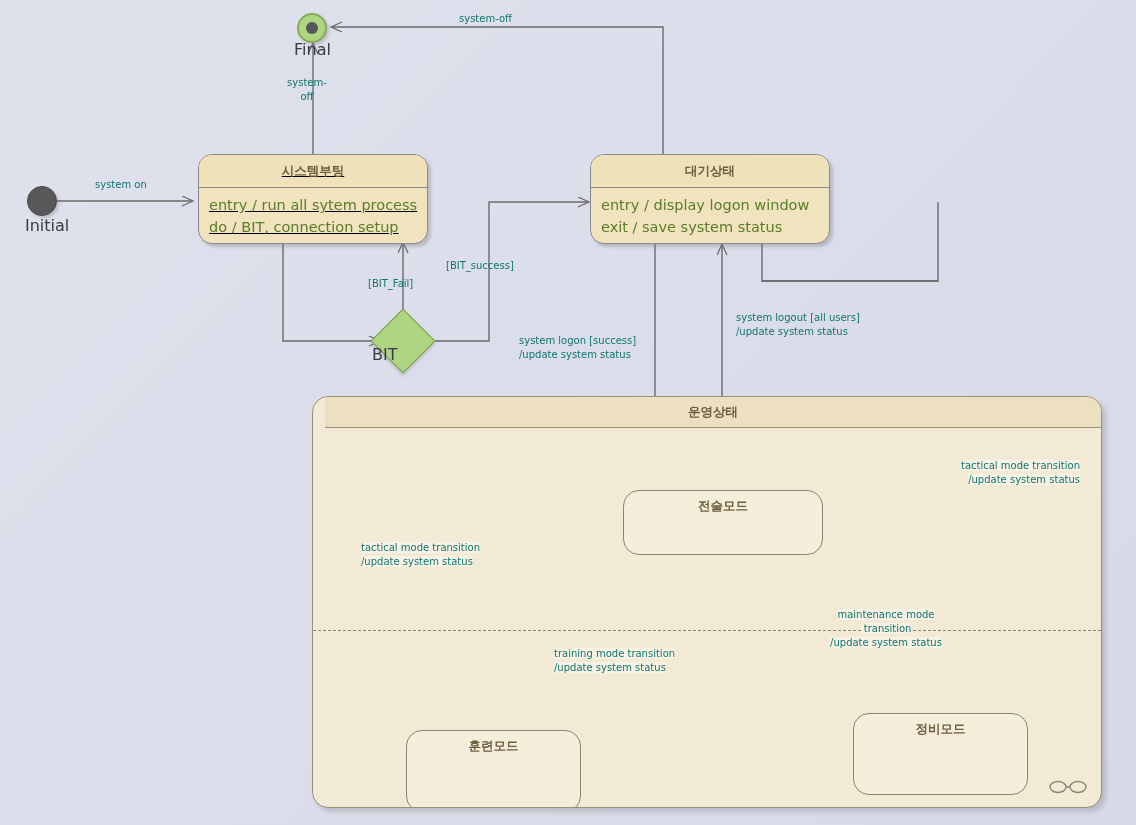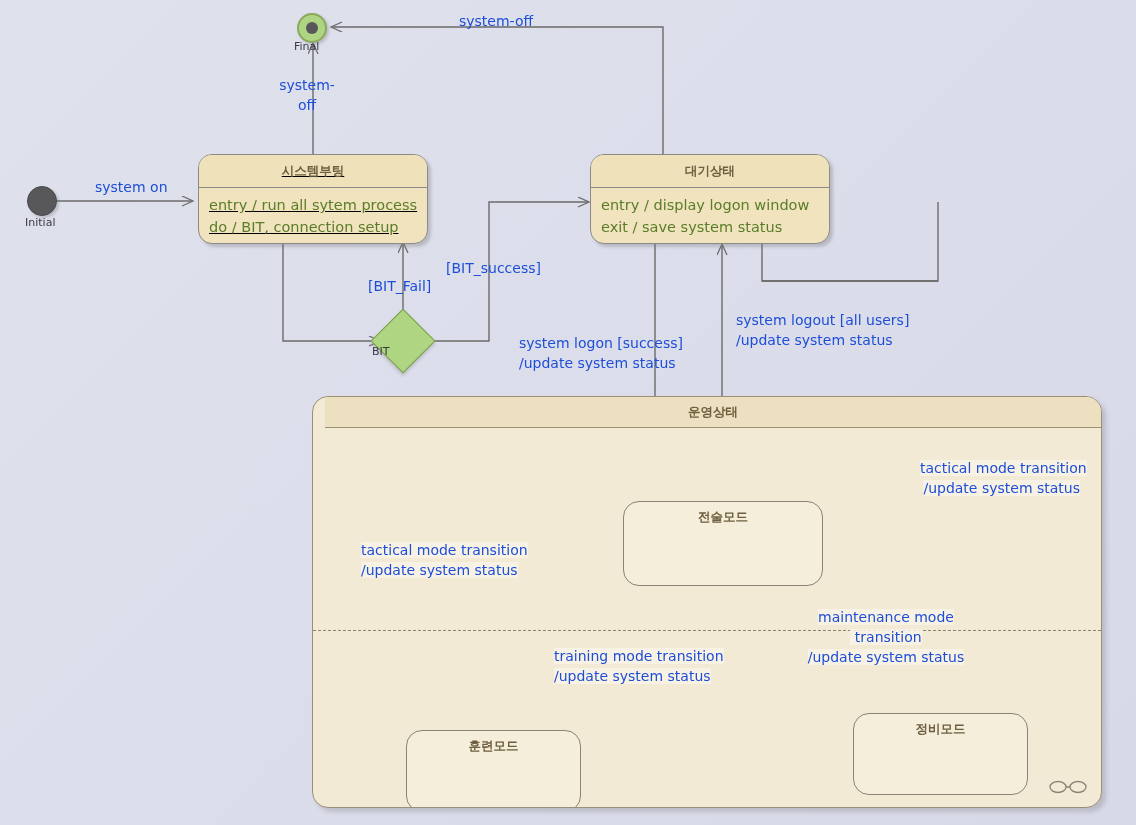--- a/index.html
+++ b/index.html
@@ -32,21 +32,21 @@
     font-size:14.5px;color:#5a7d2a;line-height:1.55;white-space:nowrap;
   }
 
   
   .initial-dot{
     width:30px;height:30px;border-radius:50%;
     background:#58585a;border:1px solid #4a4a4c;
     box-shadow:2px 2px 3px rgba(120,120,120,.35);
   }
   .node-label{
-    position:absolute;font-size:11px;color:#3a3a45;white-space:nowrap;
+    position:absolute;font-size:16px;color:#3a3a45;white-space:nowrap;
   }
   .final-ring{
     width:30px;height:30px;border-radius:50%;
     background:#aed581;border:2px solid #8aa95a;
     display:flex;align-items:center;justify-content:center;
     box-shadow:2px 2px 3px rgba(120,120,120,.35);
   }
   .final-ring i{
     display:block;width:12px;height:12px;border-radius:50%;background:#58585a;
   }
@@ -81,21 +81,21 @@
     background:#f5eeda;
   }
   .substate .stitle{
     text-align:center;font-size:12.5px;font-weight:700;color:#6d5f3f;
     padding-top:7px;
   }
   .comp-icon{position:absolute;}
 
   
   .elabel{
-    position:absolute;font-size:14px;color:#1d4ed8;
+    position:absolute;font-size:10px;color:#0f766e;
     line-height:1.42;white-space:pre;
   }
   .elabel.boxed span{background:rgba(248,243,230,.88);}
   .elabel.plain span{background:transparent;}
   .elabel.tc{text-align:center;}
   .elabel.tr{text-align:right;}
 </style>
 </head>
 <body>
 
@@ -164,21 +164,21 @@
 
   <div class="node diamond" style="left:380px;top:318px;"></div>
   <div class="node-label" style="left:372px;top:345px;">BIT</div>
 
   <div class="node composite" style="left:312px;top:396px;width:790px;height:412px;">
     <div class="ctitle">운영상태</div>
     <div class="cbody">
 
       <div class="region-divider" style="top:202px;"></div>
 
-      <div class="substate" style="left:310px;top:62px;width:200px;height:85px;margin-top:11px;">
+      <div class="substate" style="left:310px;top:62px;width:200px;height:65px;">
         <div class="stitle">전술모드</div>
       </div>
 
       <div class="substate" style="left:540px;top:285px;width:175px;height:82px;">
         <div class="stitle">정비모드</div>
       </div>
 
       <div class="substate" style="left:93px;top:302px;width:175px;height:82px;">
         <div class="stitle">훈련모드</div>
       </div>

